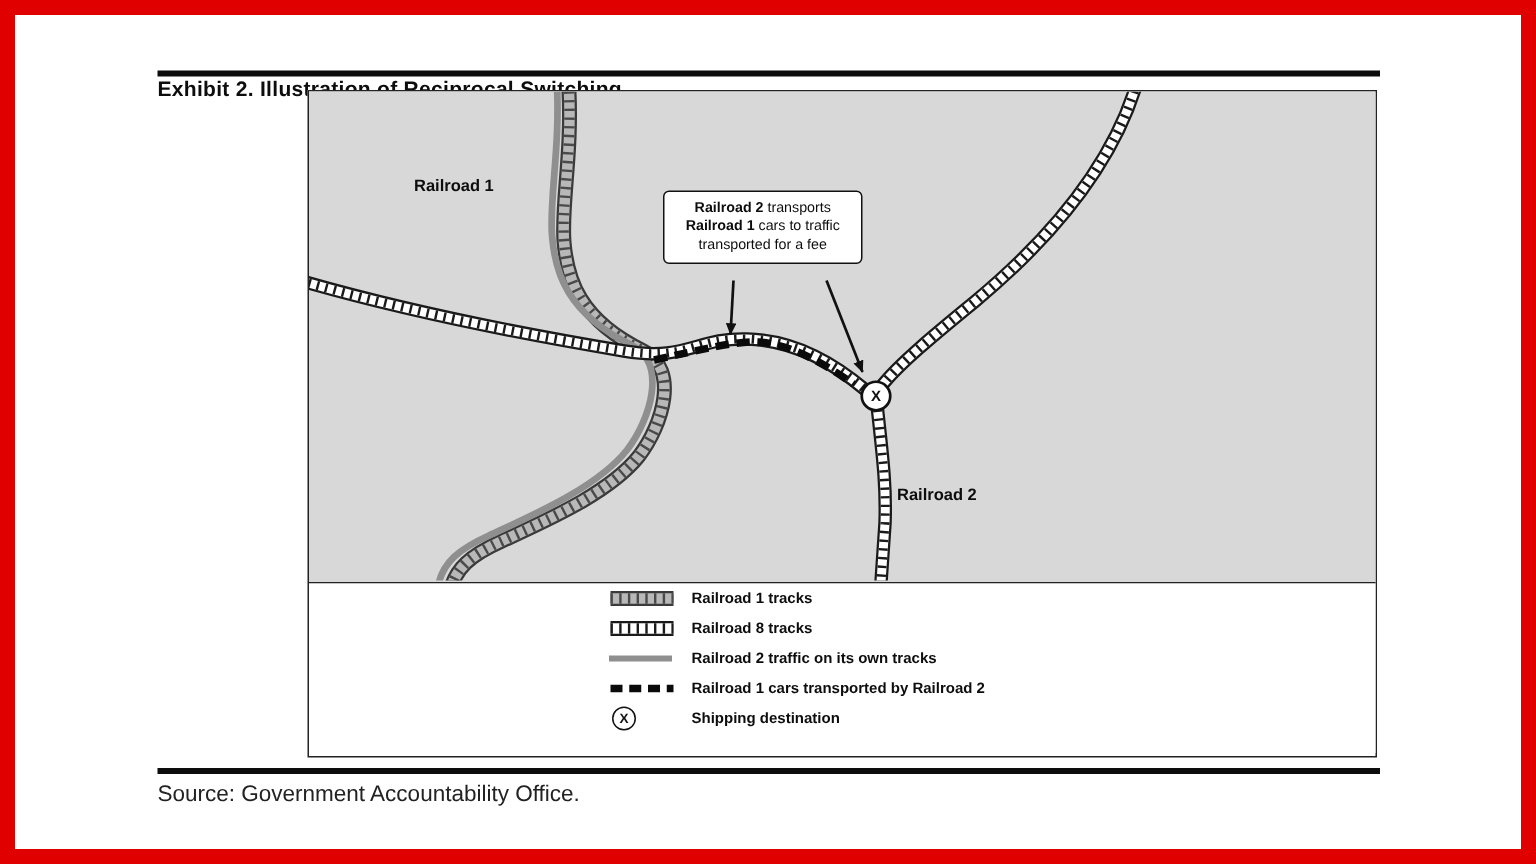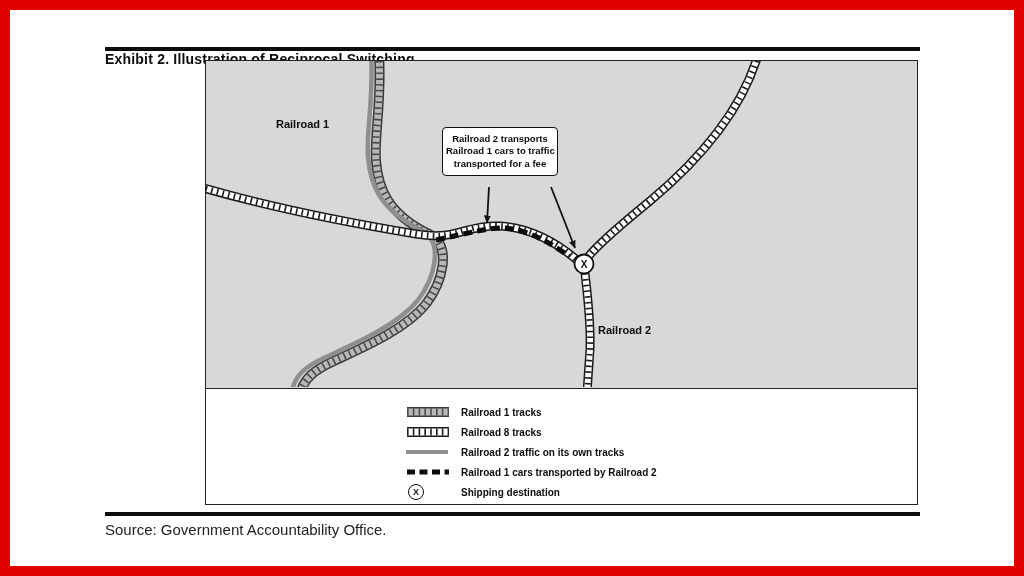--- a/index.html
+++ b/index.html
@@ -34,29 +34,29 @@
     position:relative;width:100%;height:328px;background:#d8d8d8;
     border-bottom:1.5px solid #222;box-sizing:border-box;overflow:hidden;
   }
   .map svg{position:absolute;left:0;top:0;}
   .map-label{
     position:absolute;font-size:11px;font-weight:bold;color:#0d0d0d;white-space:nowrap;
   }
   .map-label.rr1{left:70px;top:57px;}
   .map-label.rr2{left:392px;top:263px;}
   .callout{
-    position:absolute;left:236px;top:66px;width:116px;
+    position:absolute;left:236px;top:66px;width:133px;
     background:#fff;border:1.5px solid #111;border-radius:4px;
     box-sizing:border-box;padding:5px 3px;
-    font-size:9.5px;line-height:1.3;text-align:center;color:#0d0d0d;font-weight:bold;
+    font-size:9.5px;line-height:1.3;text-align:center;color:#0d0d0d;
   }
   .callout .cl-line{white-space:nowrap;}
   .legend{
     position:relative;height:113px;background:#fff;
-    box-sizing:border-box;padding-top:16px;
+    box-sizing:border-box;padding-top:3px;
   }
   .legend-row{
     display:flex;align-items:center;margin:0 0 6px 200px;height:14px;
   }
   .legend-sym{width:46px;display:flex;align-items:center;justify-content:flex-start;}
   .legend-label{margin-left:9px;font-size:10px;font-weight:bold;color:#0d0d0d;white-space:nowrap;}
   .gray-line-swatch{width:42px;height:4.5px;background:#8f8f8f;}
   .circle-x{
     width:16px;height:16px;border:1.6px solid #111;border-radius:50%;
     background:#fff;display:flex;align-items:center;justify-content:center;

